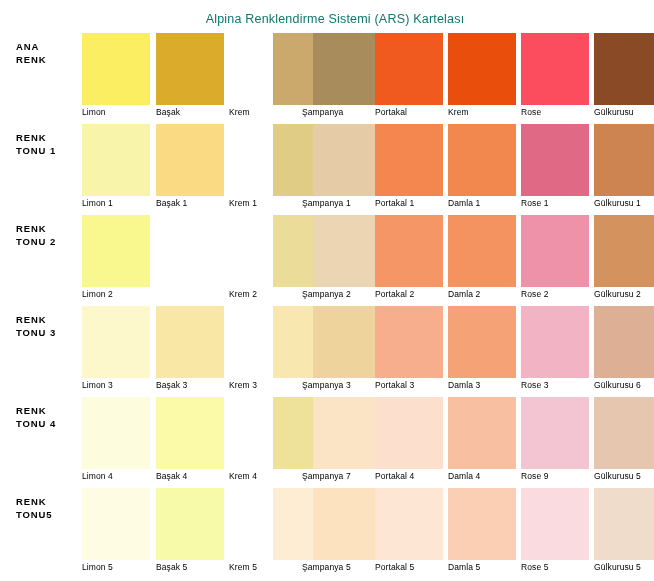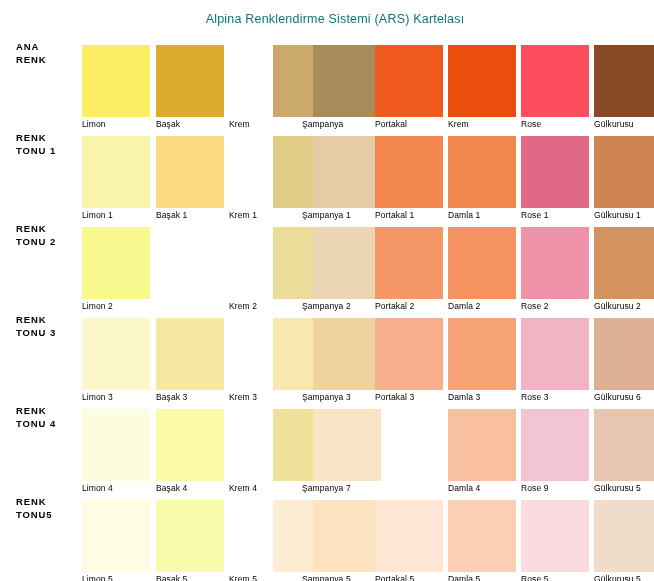--- a/index.html
+++ b/index.html
@@ -73,21 +73,21 @@
   .swatch-strip {
     position: absolute;
     left: 74px;
     top: 0;
     width: 578px;
     height: 91px;
   }
 
   .cell {
     position: absolute;
-    top: 12px;
+    top: 0;
     width: 68px;
     height: 117px;
   }
 
   .cell-0 { left: 0px;   }
   .cell-1 { left: 74px; text-align: right;  }
   .cell-2 { left: 147px; padding-left: 44px; }
   .cell-3 { left: 220px; padding-left: 11px; }
   .cell-4 { left: 293px; }
   .cell-5 { left: 366px; }
@@ -287,20 +287,24 @@
           <span class="swatch-name">Başak 4</span>
         </div>
         <div class="cell cell-2">
           <span class="swatch" style="background-color: rgb(238, 225, 154);"></span>
           <span class="swatch-name">Krem 4</span>
         </div>
         <div class="cell cell-3">
           <span class="swatch" style="background-color: rgb(251, 227, 198);"></span>
           <span class="swatch-name">Şampanya 7</span>
         </div>
+        <div class="cell cell-4">
+          <span class="swatch" style="background-color: rgb(252, 224, 205);"></span>
+          <span class="swatch-name">Portakal 4</span>
+        </div>
         <div class="cell cell-5">
           <span class="swatch" style="background-color: rgb(249, 191, 161);"></span>
           <span class="swatch-name">Damla 4</span>
         </div>
         <div class="cell cell-6">
           <span class="swatch" style="background-color: rgb(243, 197, 210);"></span>
           <span class="swatch-name">Rose 9</span>
         </div>
         <div class="cell cell-7 wide">
           <span class="swatch" style="background-color: rgb(230, 198, 174);"></span>

